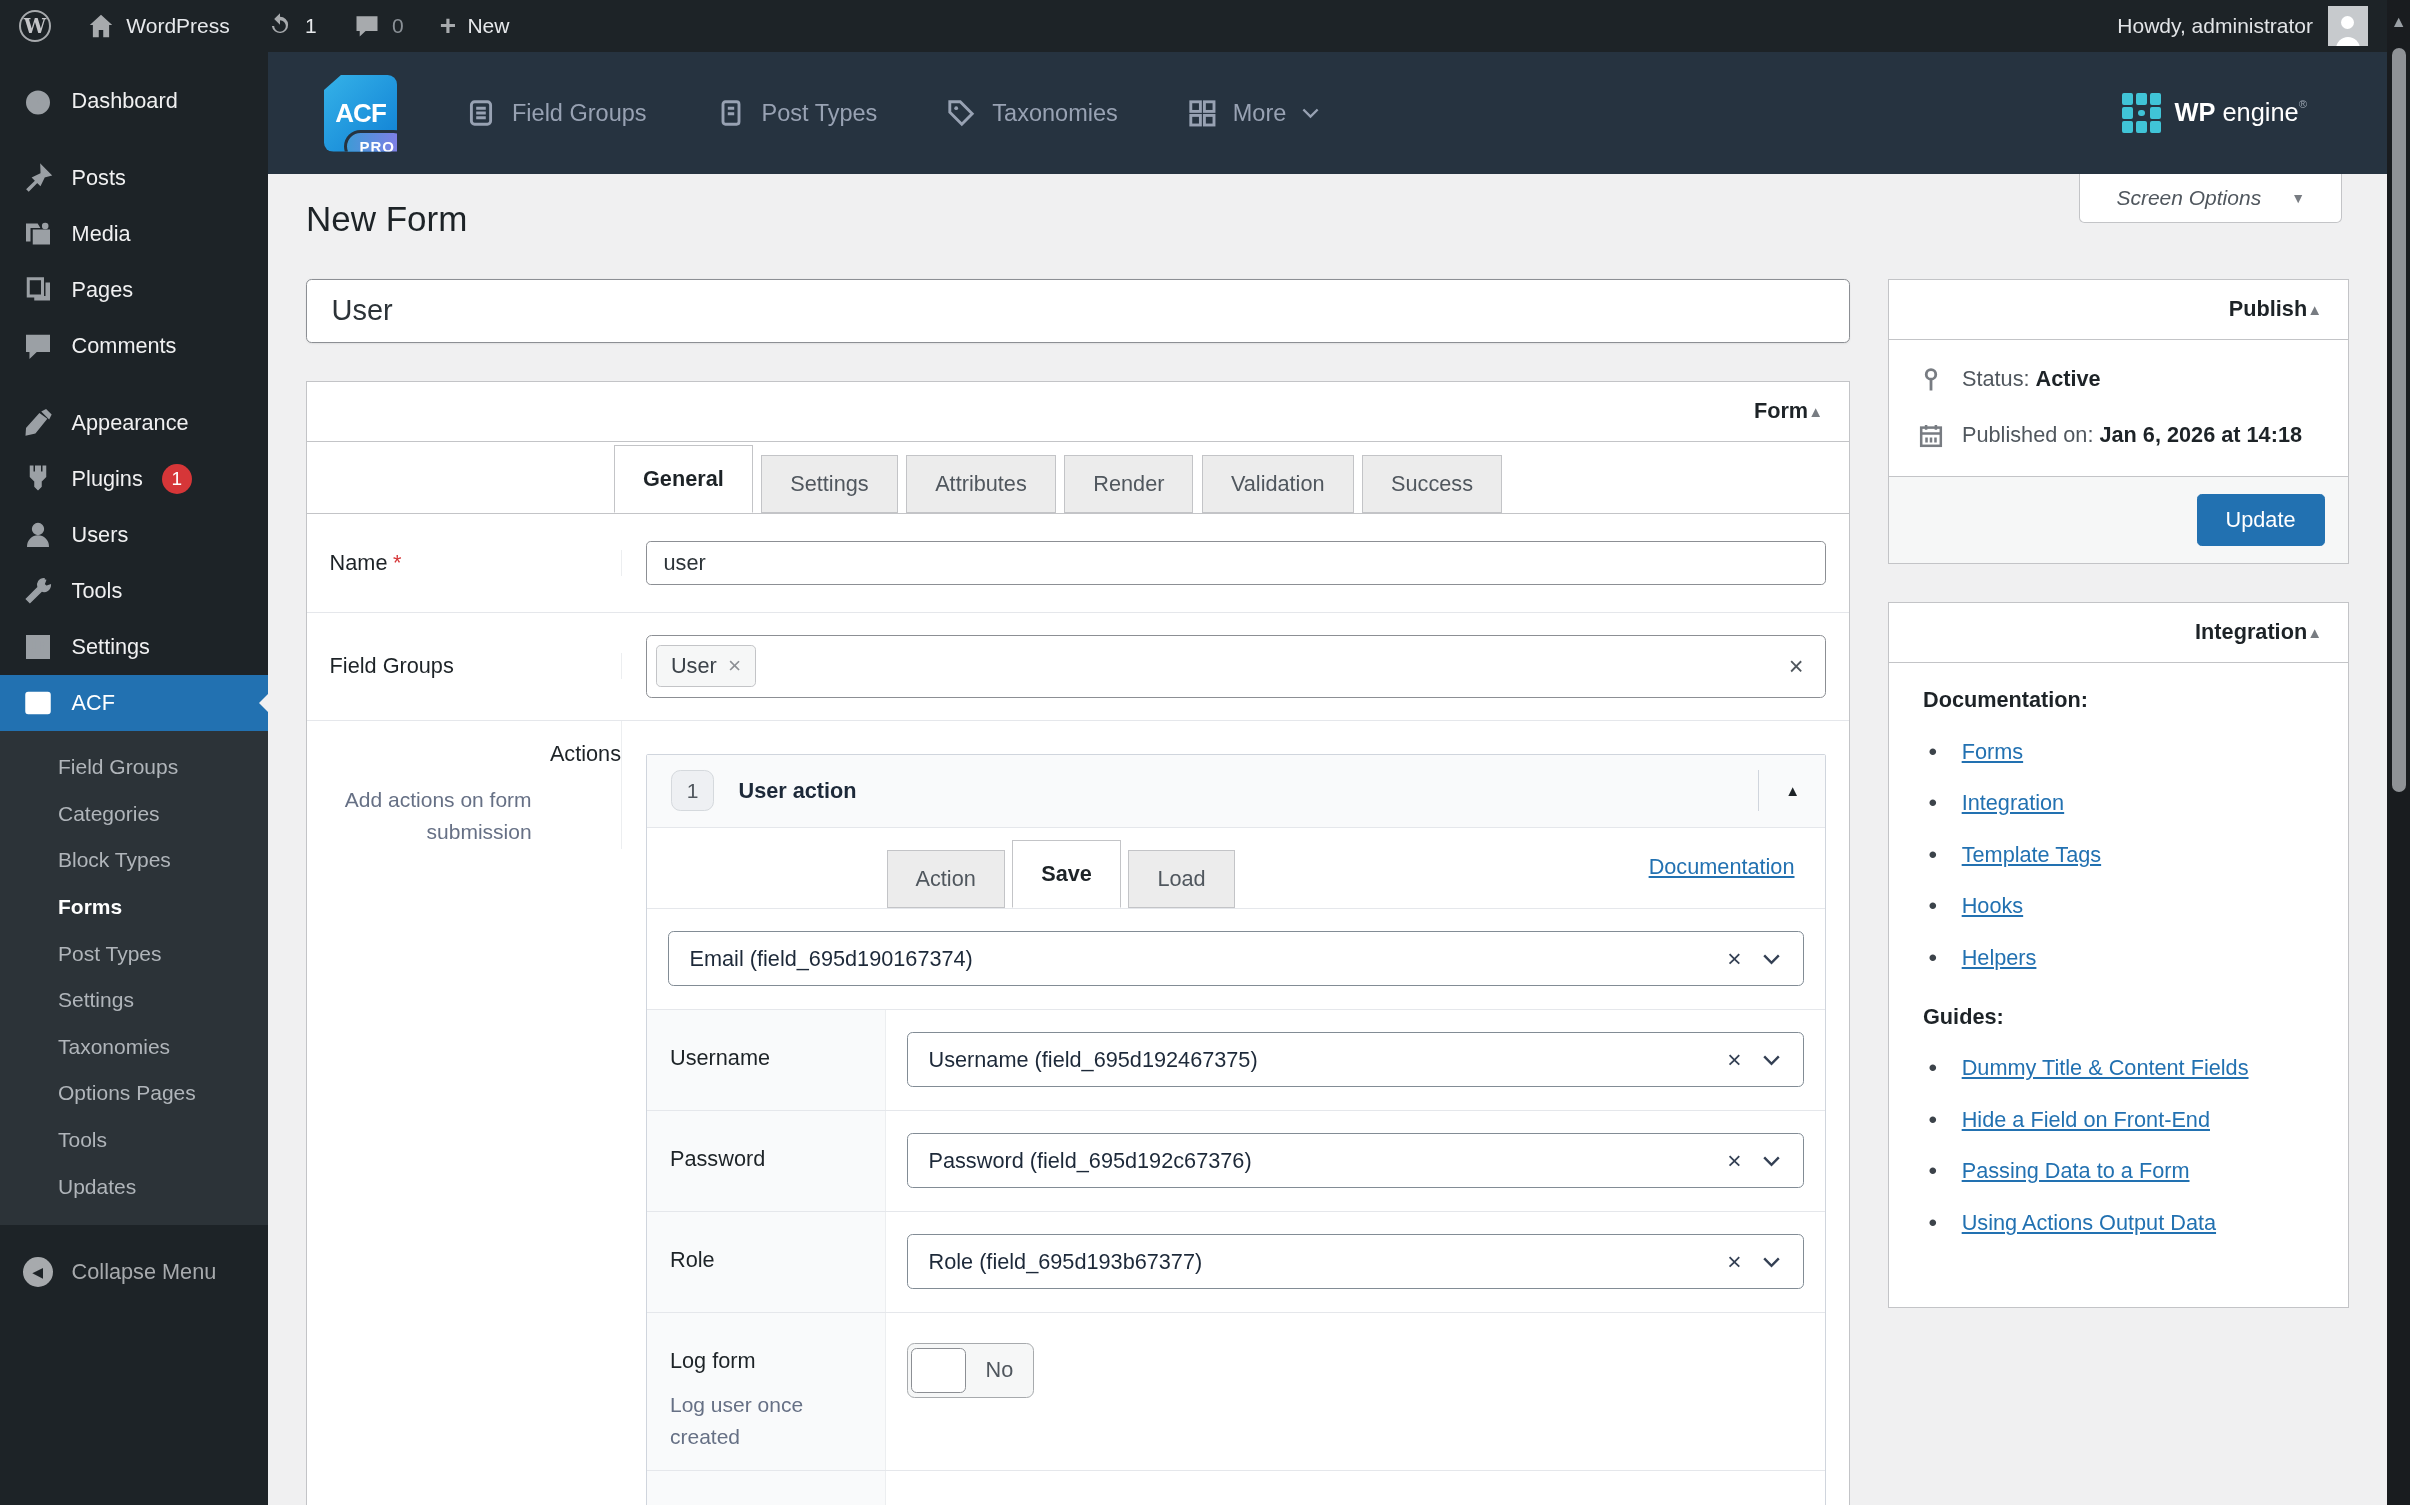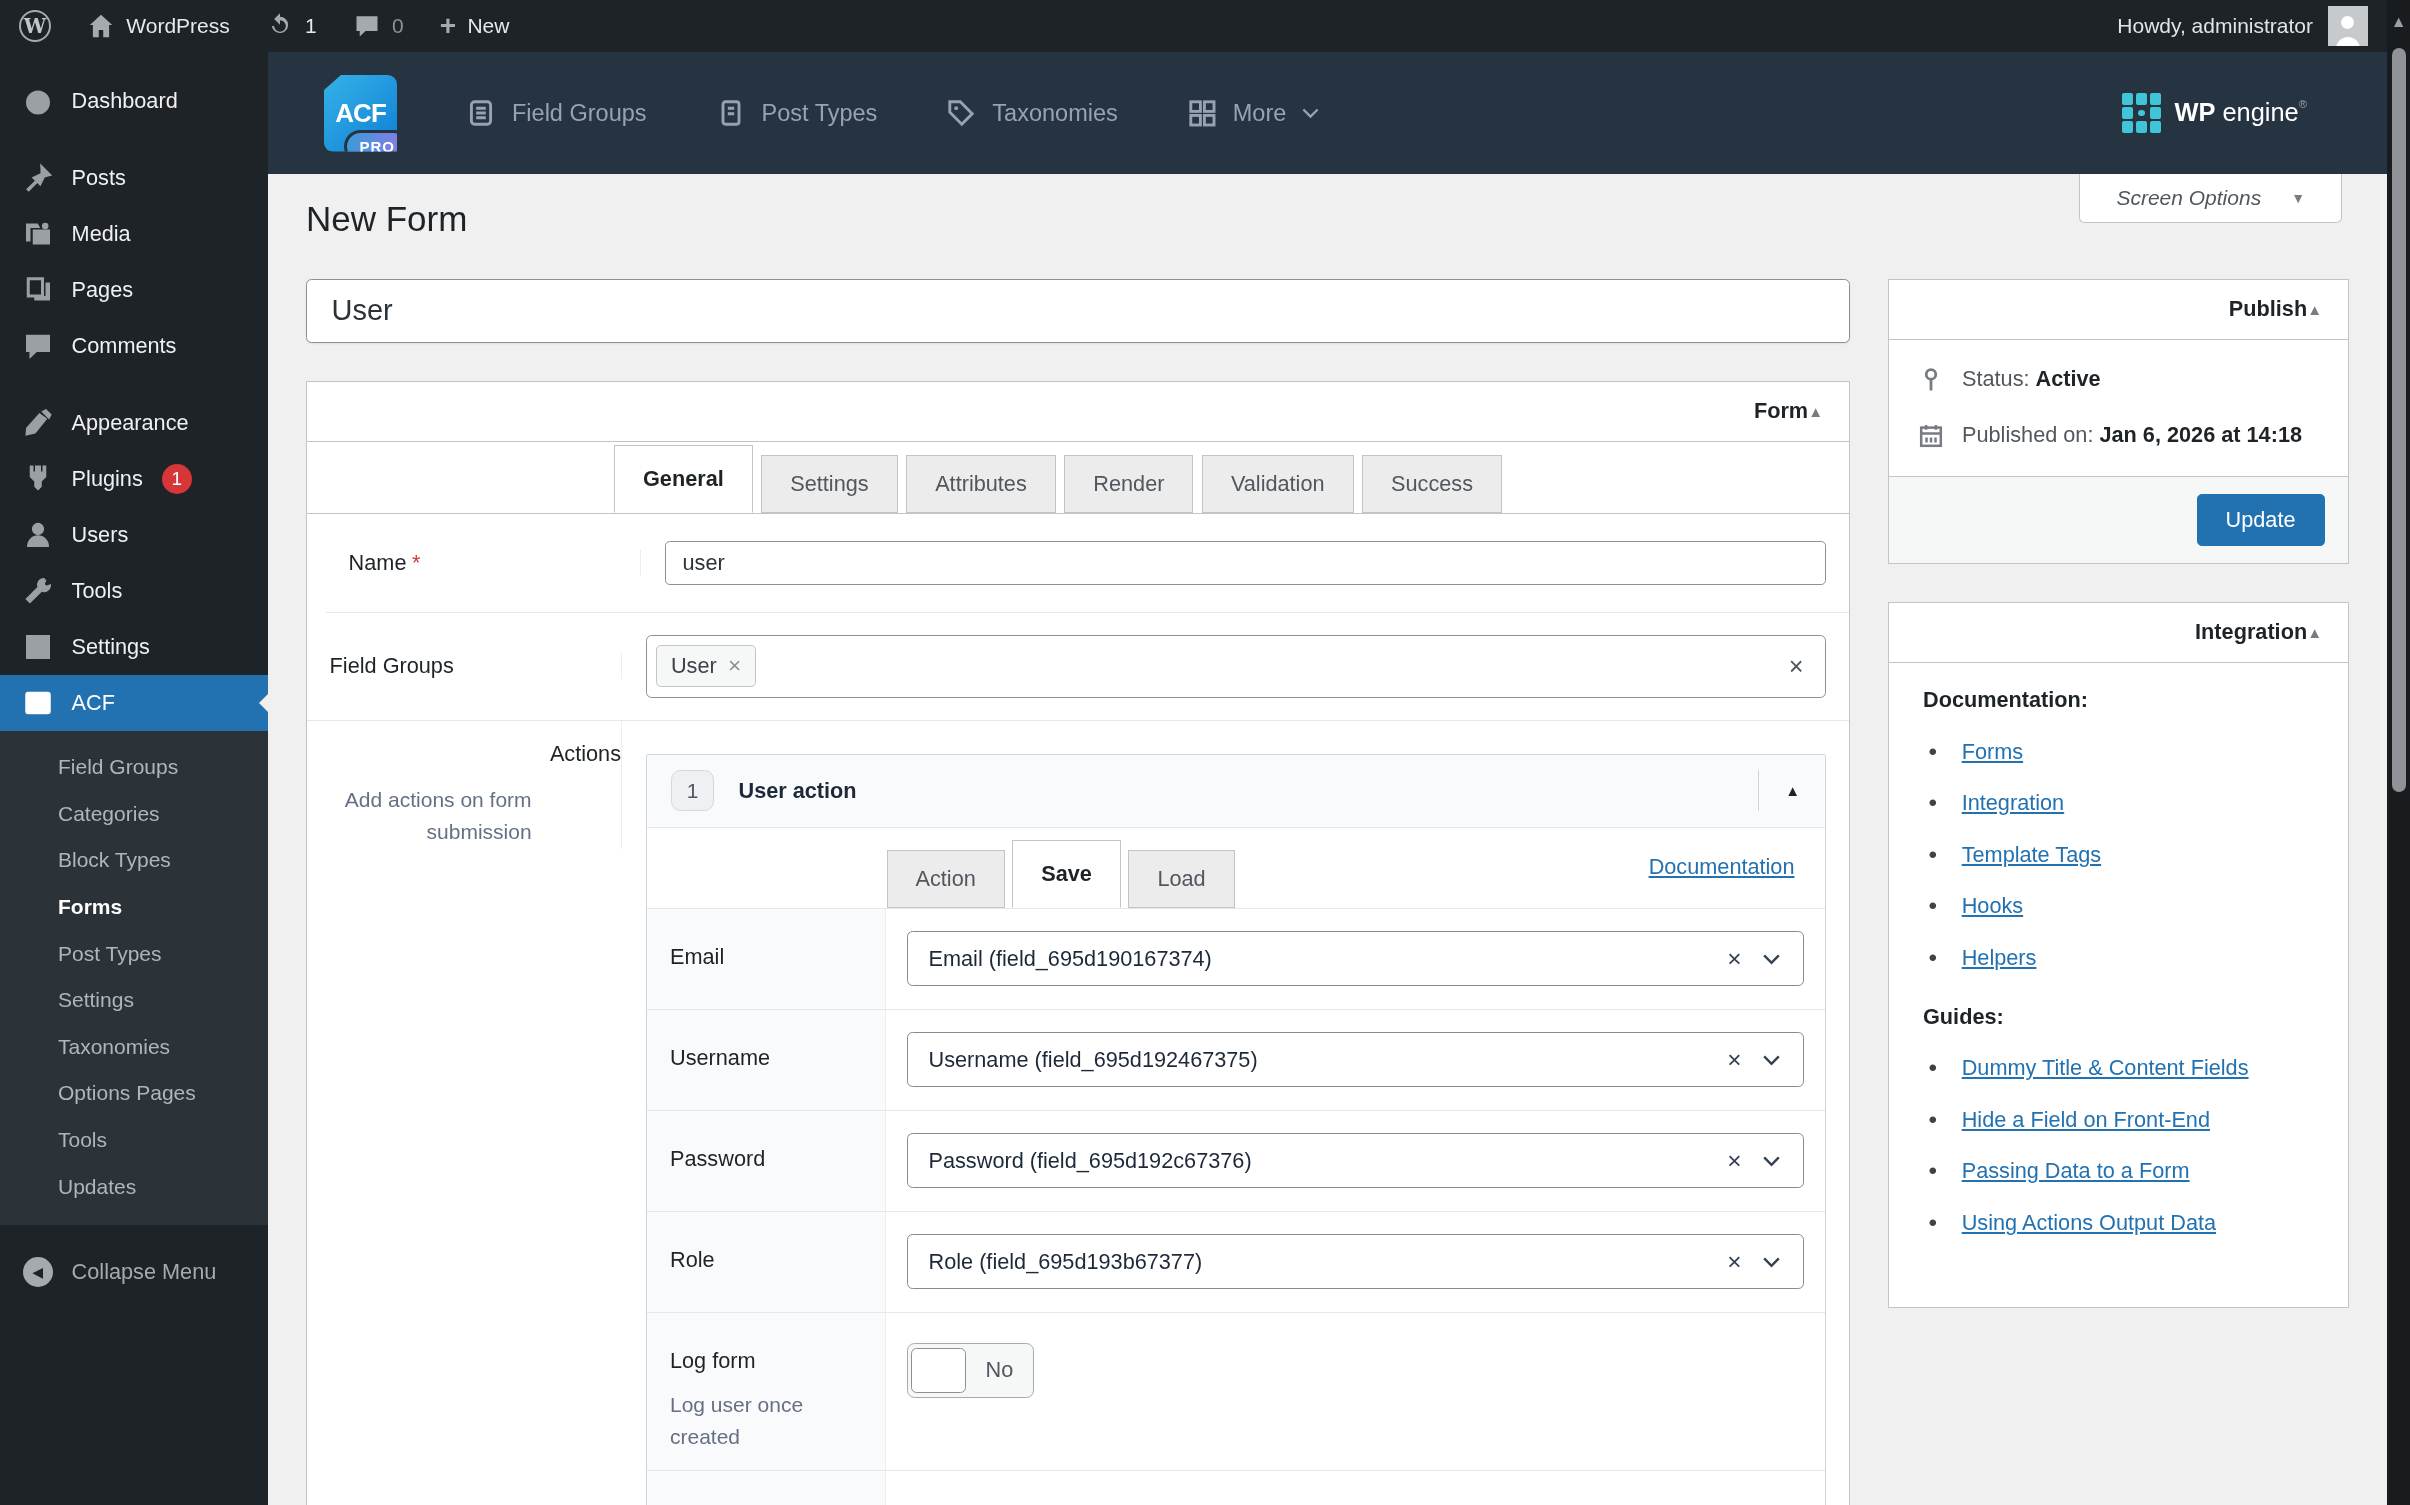--- a/index.html
+++ b/index.html
@@ -74,21 +74,21 @@
   .tab { border:0.9px solid #c3c4c7; border-bottom:none; background:#ececec; color:#50575e; font-size:21.7px; padding:0 28px; height:58px; display:flex; align-items:center; margin-right:8.5px; margin-bottom:-0.9px; border-bottom:0.9px solid #c3c4c7; cursor:pointer; }
   .tab.active { background:#fff; color:#1d2327; font-weight:600; height:68px; border-bottom:0.9px solid #fff; }
 
   
   .frow { display:flex; border-bottom:0.9px solid #e5e7eb; }
   .frow .flabel { width:315px; flex-shrink:0; border-right:0.9px solid #eceef0; padding-left:22.6px; font-size:21.7px; color:#1d2327; font-weight:500; }
   .frow .ffield { flex:1; padding:0 23.5px; }
   .vcenter { align-items:center; }
   .vcenter .flabel { display:flex; align-items:center; }
   .req { color:#d63638; margin-left:5.6px; }
-  .row-name { height:99px;margin-left:19px; }
+  .row-name { height:99px; }
   .row-name .ffield input { width:100%; height:44px; border:0.9px solid #8c8f94; border-radius:4.7px; font-size:21.7px; color:#2c3338; padding:0 17px; font-family:"Liberation Sans", sans-serif; }
   .row-fg { height:108px; }
   .fg-select { display:flex; align-items:center; height:63px; border:0.9px solid #8c8f94; border-radius:5.6px; background:#fff; padding:0 21px 0 9.4px; }
   .fg-tag { display:flex; align-items:center; gap:11.3px; background:#f6f7f7; border:0.9px solid #c3c4c7; border-radius:4.7px; height:42px; padding:0 14px; font-size:21.7px; color:#3c434a; cursor:pointer; }
   .fg-tag .x { color:#8c8f94; font-size:22.6px; }
   .fg-clear { margin-left:auto; color:#50575e; font-size:25.4px; cursor:pointer; }
 
   .row-actions { align-items:flex-start; border-bottom:none; }
   .row-actions .flabel { padding-top:20px;text-align:right; }
   .actions-desc { margin-top:17px; font-size:21px; color:#667085; font-weight:400; line-height:1.55; width:202px; }
@@ -406,21 +406,20 @@
                   </span>
                 </div>
                 <div class="acc-tabbar">
                   <span class="tab">Action</span>
                   <span class="tab active">Save</span>
                   <span class="tab">Load</span>
                   <a class="doc-link">Documentation</a>
                 </div>
 
                 <div class="irow irow-select">
-                  <div class="ilabel">Email</div>
                   <div class="ifield">
                     <div class="sel">
                       <span class="val">Email (field_695d190167374)</span>
                       <span class="icons">
                         <span class="x">×</span>
                         <svg viewBox="0 0 16 10" fill="none" stroke-width="2">
                             <path d="M2 2l6 6 6-6"></path>
                           </svg>
                       </span>
                     </div>

